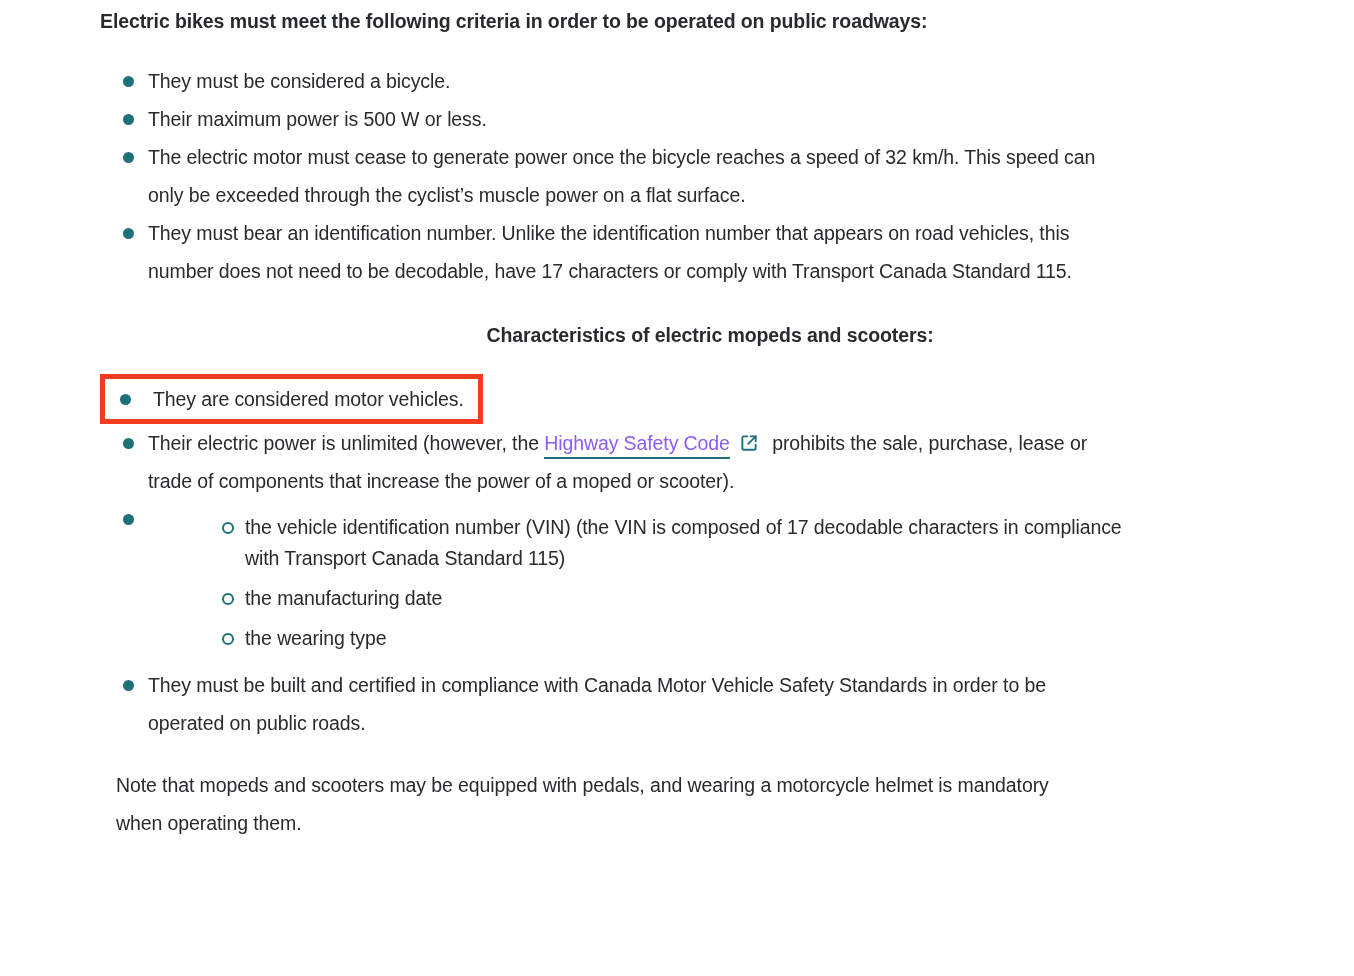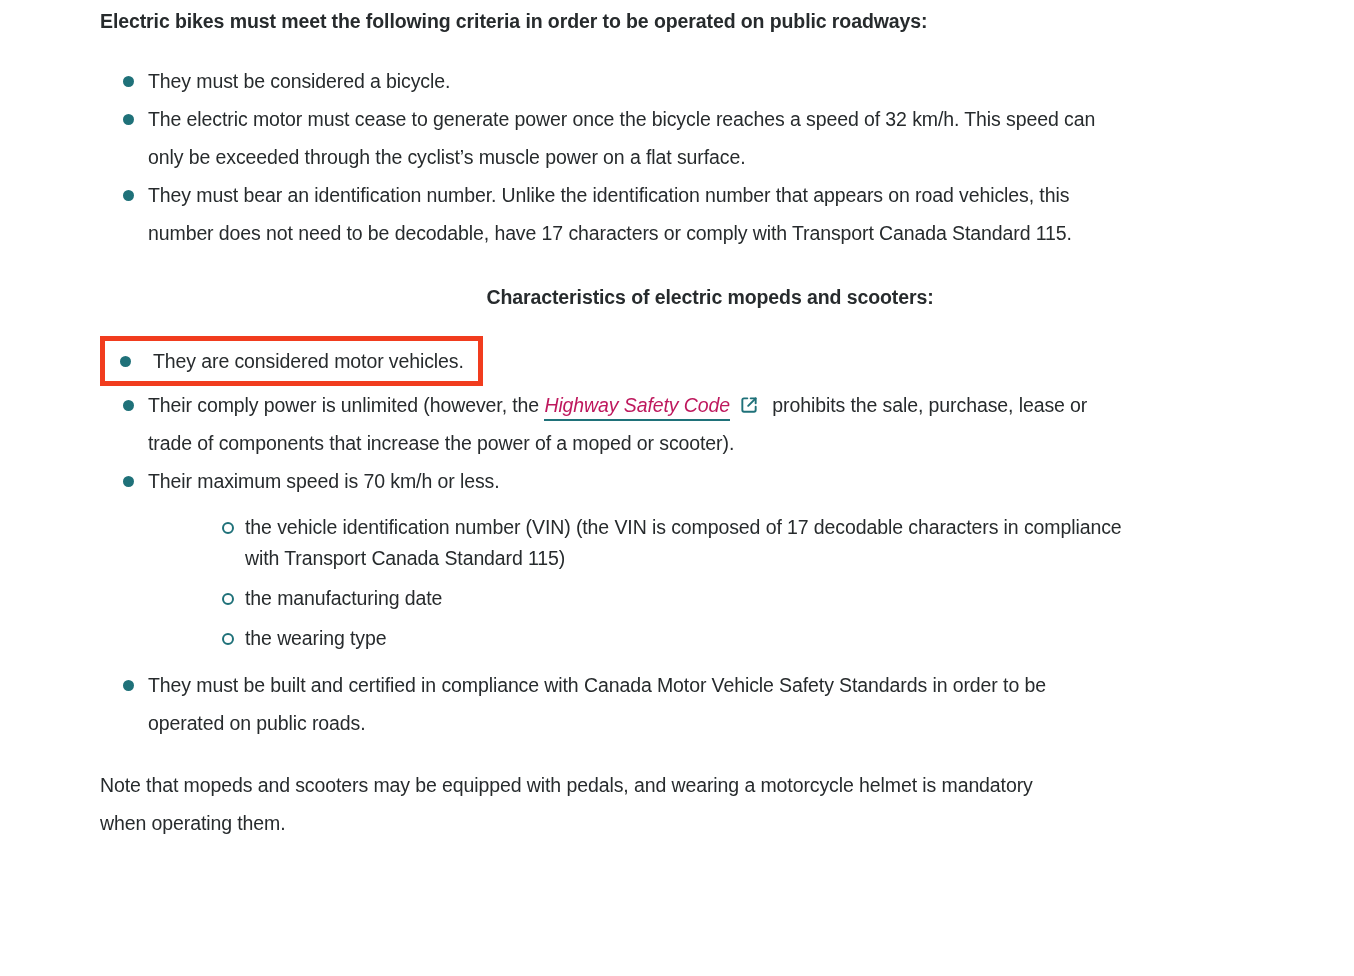--- a/index.html
+++ b/index.html
@@ -73,53 +73,56 @@
     position: absolute;
     left: 74px;
     top: 10px;
     width: 8px;
     height: 8px;
     border: 2px solid #1f7179;
     border-radius: 50%;
     background: transparent;
   }
   .link {
-    color: #be185d;
-    font-style: italic;
+    color: #8b5cf6;
     text-decoration: none;
     cursor: pointer;
   }
   .link-label {
     border-bottom: 2px solid #1f7179;
     padding-bottom: 3px;
     white-space: pre-line;
   }
   .ext {
     width: 20px;
     height: 20px;
     vertical-align: -3px;
     margin: 0 8px 0 9px;
   }
   .note {
     line-height: 38px;
-    margin: 24px 0 0 0;
+    margin: 24px 0 0 16px;
     white-space: pre-line;
   }
 </style>
 </head>
 <body>
 
 <div class="content">
 
   <p class="h">Electric bikes must meet the following criteria in order to be operated on public roadways:</p>
 
   <ul class="lv1">
     <li>
       <span class="dot"></span>
       <span class="txt">They must be considered a bicycle.</span>
+    </li>
+    <li>
+      <span class="dot"></span>
+      <span class="txt">Their maximum power is 500 W or less.</span>
     </li>
     <li>
       <span class="dot"></span>
       <span class="txt">The electric motor must cease to generate power once the bicycle reaches a speed of 32 km/h. This speed can
 only be exceeded through the cyclist’s muscle power on a flat surface.</span>
     </li>
     <li>
       <span class="dot"></span>
       <span class="txt">They must bear an identification number. Unlike the identification number that appears on road vehicles, this
 number does not need to be decodable, have 17 characters or comply with Transport Canada Standard 115.</span>
@@ -130,31 +133,30 @@
 
   <ul class="lv1">
 
     <li class="hl">
       <span class="dot"></span>
       <span class="txt">They are considered motor vehicles.</span>
     </li>
 
     <li>
       <span class="dot"></span>
-      <span class="txt"><span>Their comply power is unlimited (however, the </span><a class="link"><span class="link-label">Highway Safety Code</span><svg class="ext" viewBox="0 0 24 24" fill="none" stroke="#1f7179" stroke-width="2.3" stroke-linecap="round" stroke-linejoin="round">
+      <span class="txt"><span>Their electric power is unlimited (however, the </span><a class="link"><span class="link-label">Highway Safety Code</span><svg class="ext" viewBox="0 0 24 24" fill="none" stroke="#1f7179" stroke-width="2.3" stroke-linecap="round" stroke-linejoin="round">
               <path d="M10 4H6a2 2 0 0 0-2 2v12a2 2 0 0 0 2 2h12a2 2 0 0 0 2-2v-4"></path>
               <path d="M14 4h6v6"></path>
               <path d="M20 4l-9 9"></path>
             </svg></a><span style="white-space: pre-line;"> prohibits the sale, purchase, lease or
 trade of components that increase the power of a moped or scooter).</span></span>
     </li>
 
     <li>
       <span class="dot"></span>
-      <span class="txt">Their maximum speed is 70 km/h or less.</span>
     </li>
 
 
     <li class="subwrap">
       <ul class="lv2">
         <li>
           <span class="circle"></span>
           <span class="txt">the vehicle identification number (VIN) (the VIN is composed of 17 decodable characters in compliance
 with Transport Canada Standard 115)</span>
         </li>

